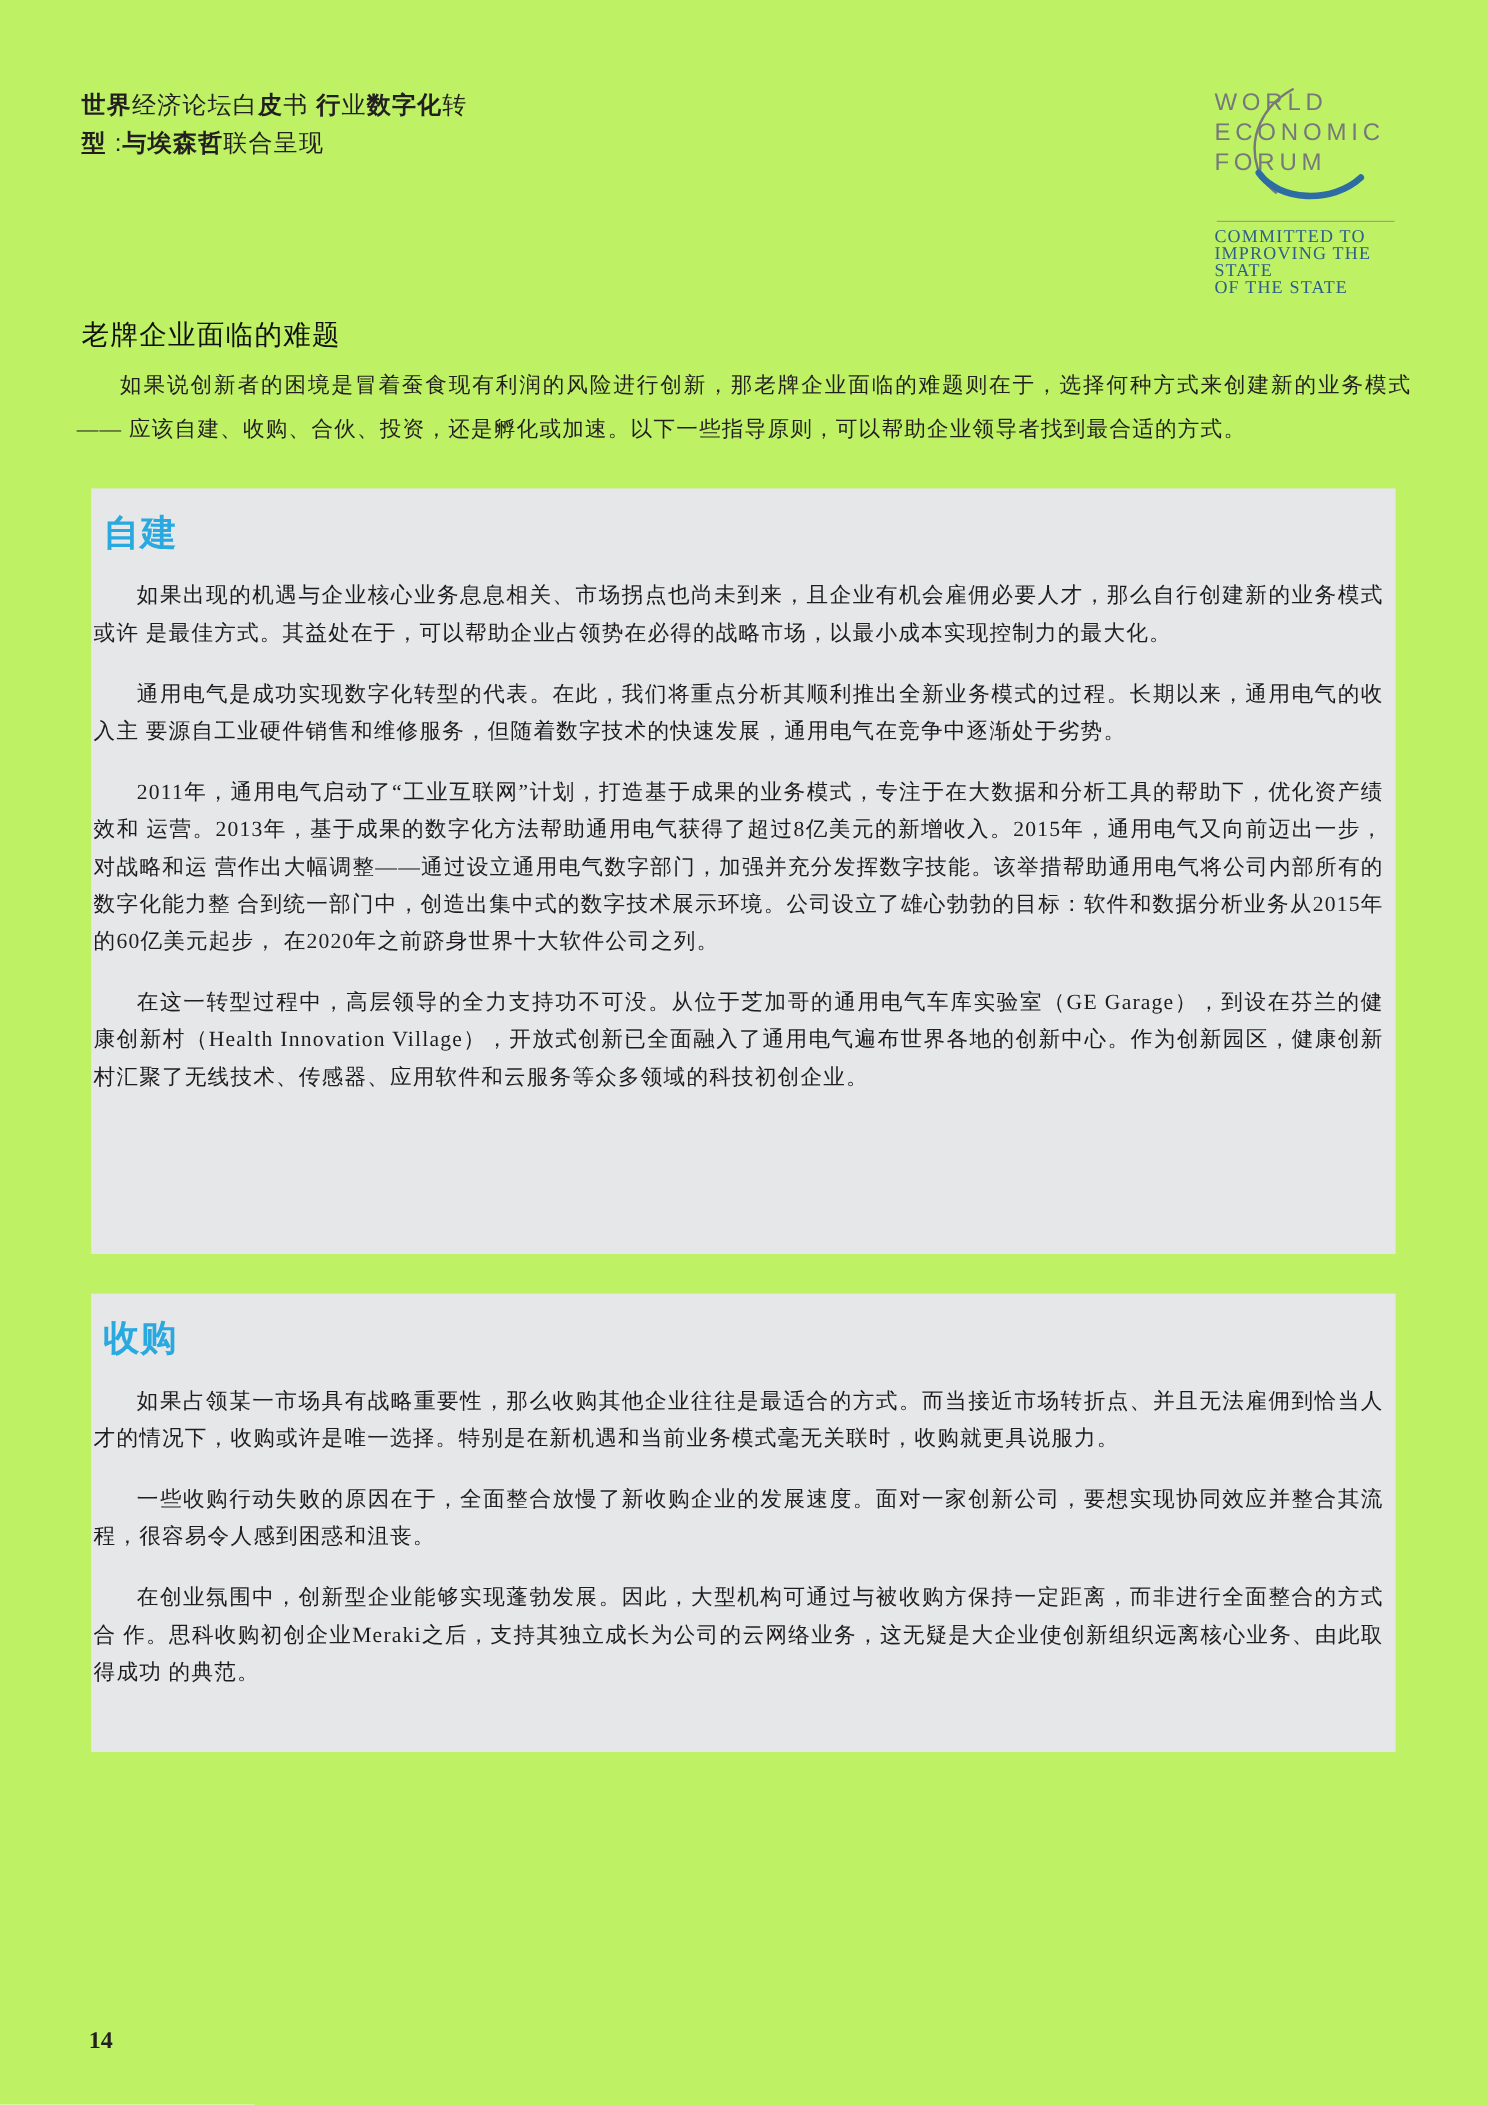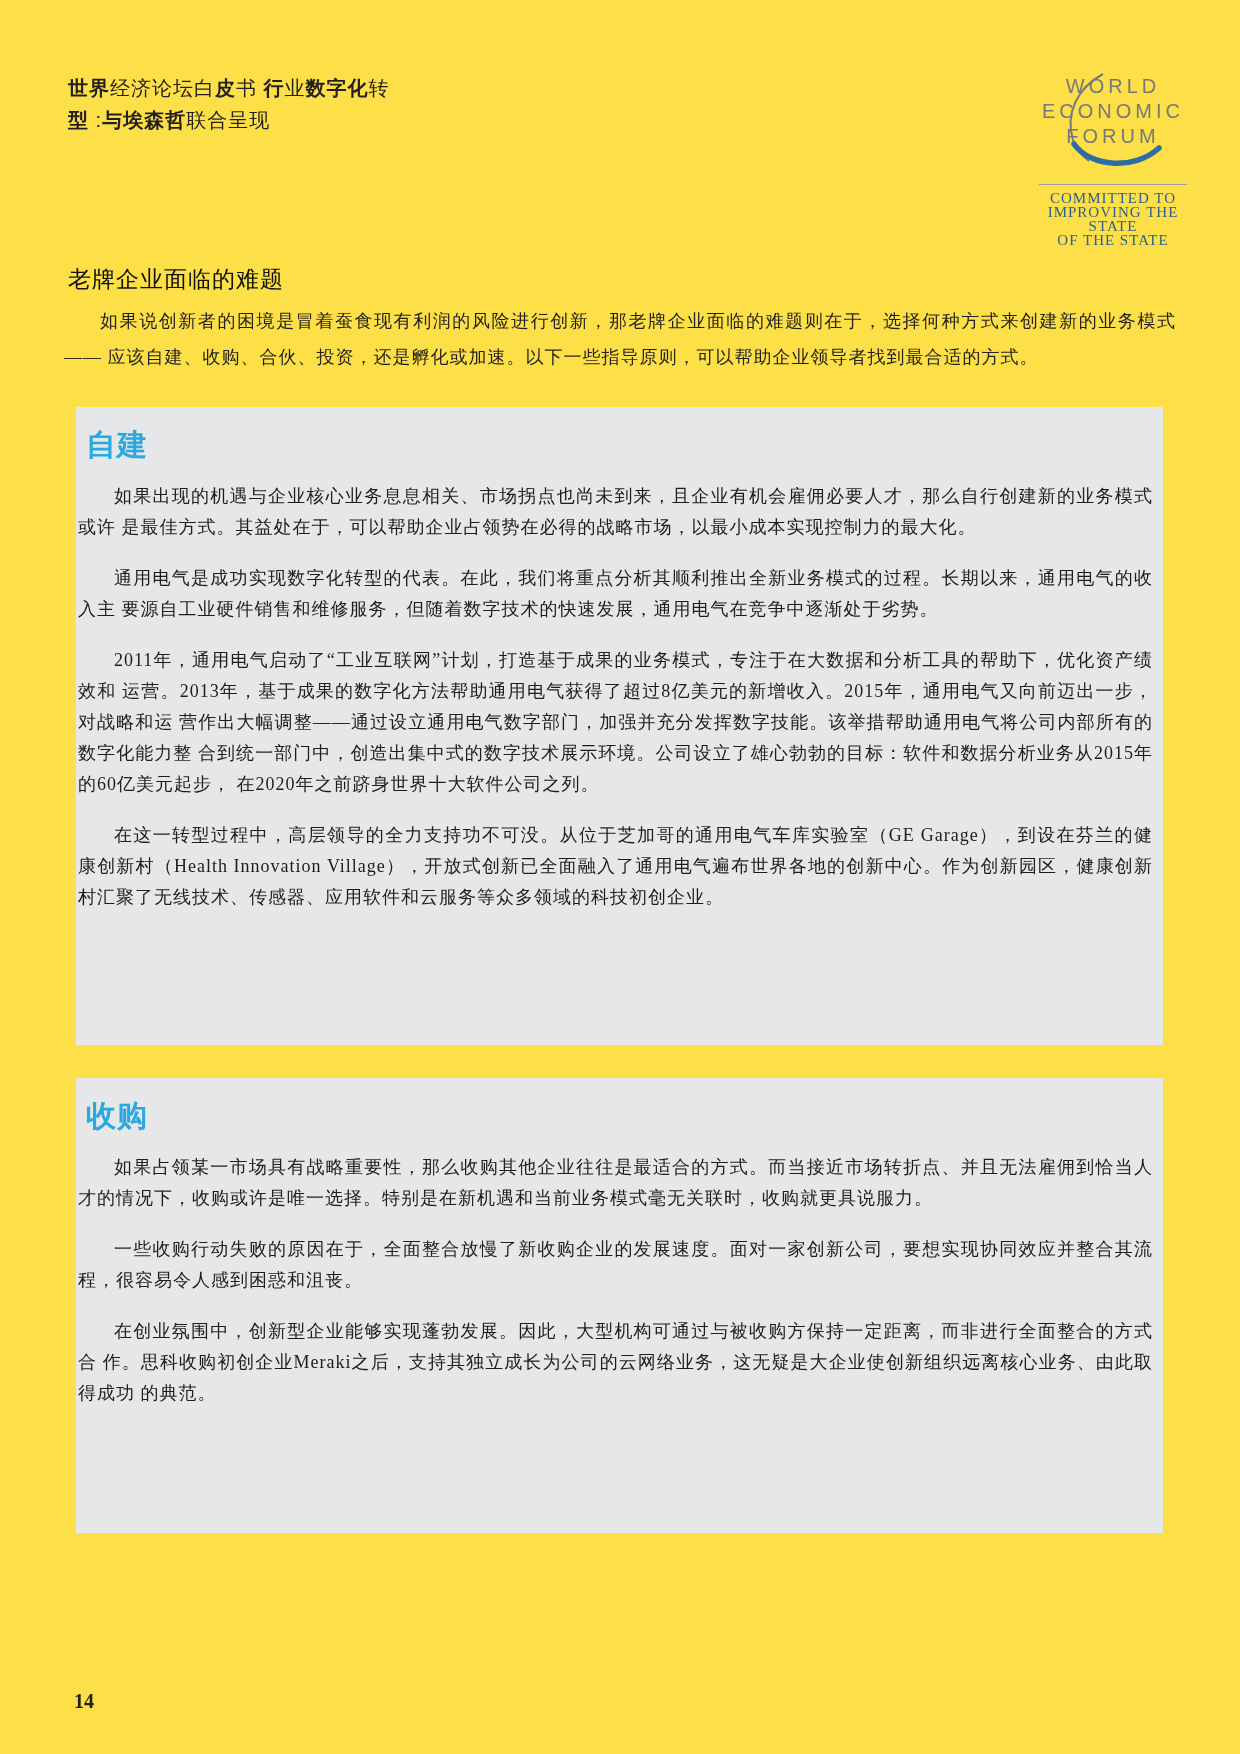--- a/index.html
+++ b/index.html
@@ -1,35 +1,35 @@
 <!DOCTYPE html>
 <html><head>
 <meta charset="utf-8">
 <style>
   html,body{margin:0;padding:0;background:#ffffff;}
   .page{
     position:relative;
     width:1240px;height:1754px;
-    background:#fde047;
+    background:#bef264;
     font-family:"Liberation Serif","DejaVu Serif",serif;
     color:#231f20;
     overflow:hidden;
   }
   
   .header-title{
     position:absolute;left:68px;top:72px;width:560px;
     font-family:"Liberation Sans","DejaVu Sans",sans-serif;
     font-size:20px;line-height:32px;letter-spacing:1px;color:#231f20;
   }
   .header-title .ln{display:block;}
   .header-title .b{font-weight:bold;}
   .logo{
-    position:absolute;left:1037px;top:60px;width:152px;
+    position:absolute;left:1012px;top:60px;width:152px;
     font-family:"Liberation Sans","DejaVu Sans",sans-serif;
-    text-align:center;
+    text-align:left;
   }
   .logo-lines{position:relative;padding-top:14px;height:96px;}
   .logo-line{
     display:block;font-size:20px;line-height:25px;letter-spacing:4px;
     color:#77787b;font-weight:normal;
   }
   .logo-crescent{position:absolute;left:0;top:0;width:152px;height:122px;}
   .logo-rule{border:0;border-top:1px solid #9b9da0;margin:14px 2px 6px 2px;}
   .logo-tagline{
     font-family:Liberation Serif, serif;
@@ -47,21 +47,21 @@
     position:absolute;left:64px;top:303px;width:1112px;
     font-size:18px;line-height:36px;letter-spacing:1px;
     text-align:justify;text-indent:2em;margin:0;
   }
   .panel{
     position:absolute;left:76px;width:1087px;
     background:#e6e7e8;box-sizing:border-box;
     padding:10px 10px 0 2px;overflow:hidden;
   }
   .panel-build{top:407px;height:638px;}
-  .panel-acquire{top:1078px;height:455px;}
+  .panel-acquire{top:1078px;height:382px;}
   .panel-title{
     font-family:"Liberation Sans","DejaVu Sans",sans-serif;
     font-size:30px;line-height:40px;font-weight:bold;
     color:#29a9e0;margin:8px 0 16px 8px;letter-spacing:1px;
   }
   .panel p{
     font-size:18px;line-height:31px;letter-spacing:1px;
     margin:0 0 20px 0;text-indent:2em;text-align:justify;color:#1f1c1d;
   }
   

